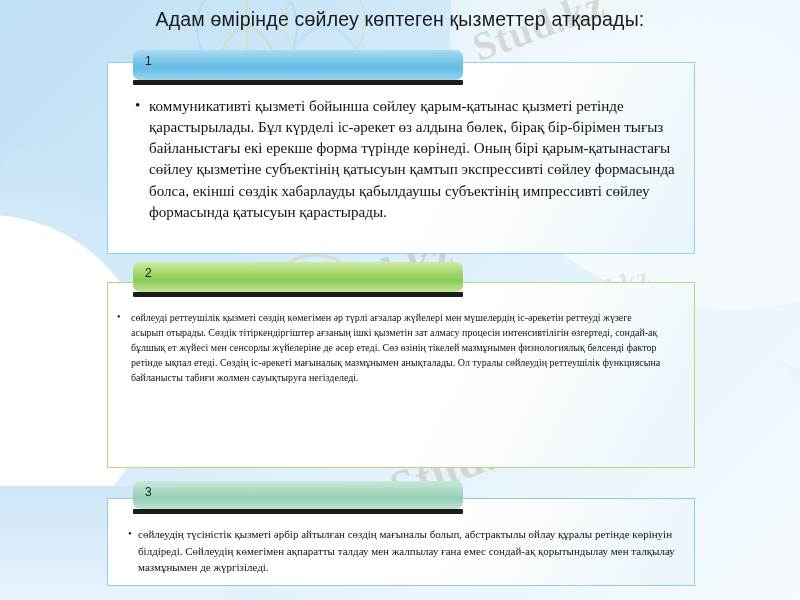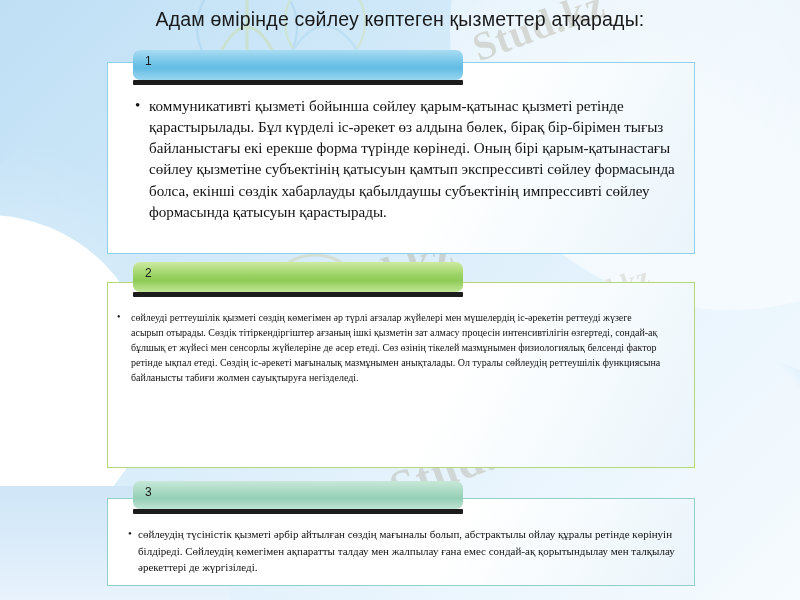--- a/index.html
+++ b/index.html
@@ -234,17 +234,17 @@
     </ul>
   </div>
 
   <div class="card" id="card-3"></div>
   <div class="tab-shadow" id="tab-3-shadow"></div>
   <div class="tab" id="tab-3">
     <span>3</span>
   </div>
   <div class="card-body" id="body-3">
     <ul>
-      <li>сөйлеудің түсіністік қызметі әрбір айтылған сөздің мағыналы болып, абстрактылы ойлау құралы ретінде көрінуін білдіреді. Сөйлеудің көмегімен ақпаратты талдау мен жалпылау ғана емес сондай-ақ қорытындылау мен талқылау әрекеттері де жүргізіледі.</li>
+      <li>сөйлеудің түсіністік қызметі әрбір айтылған сөздің мағыналы болып, абстрактылы ойлау құралы ретінде көрінуін білдіреді. Сөйлеудің көмегімен ақпаратты талдау мен жалпылау ғана емес сондай-ақ қорытындылау мен талқылау мазмұнымен де жүргізіледі.</li>
     </ul>
   </div>
 
 </div>
 
 </body></html>

